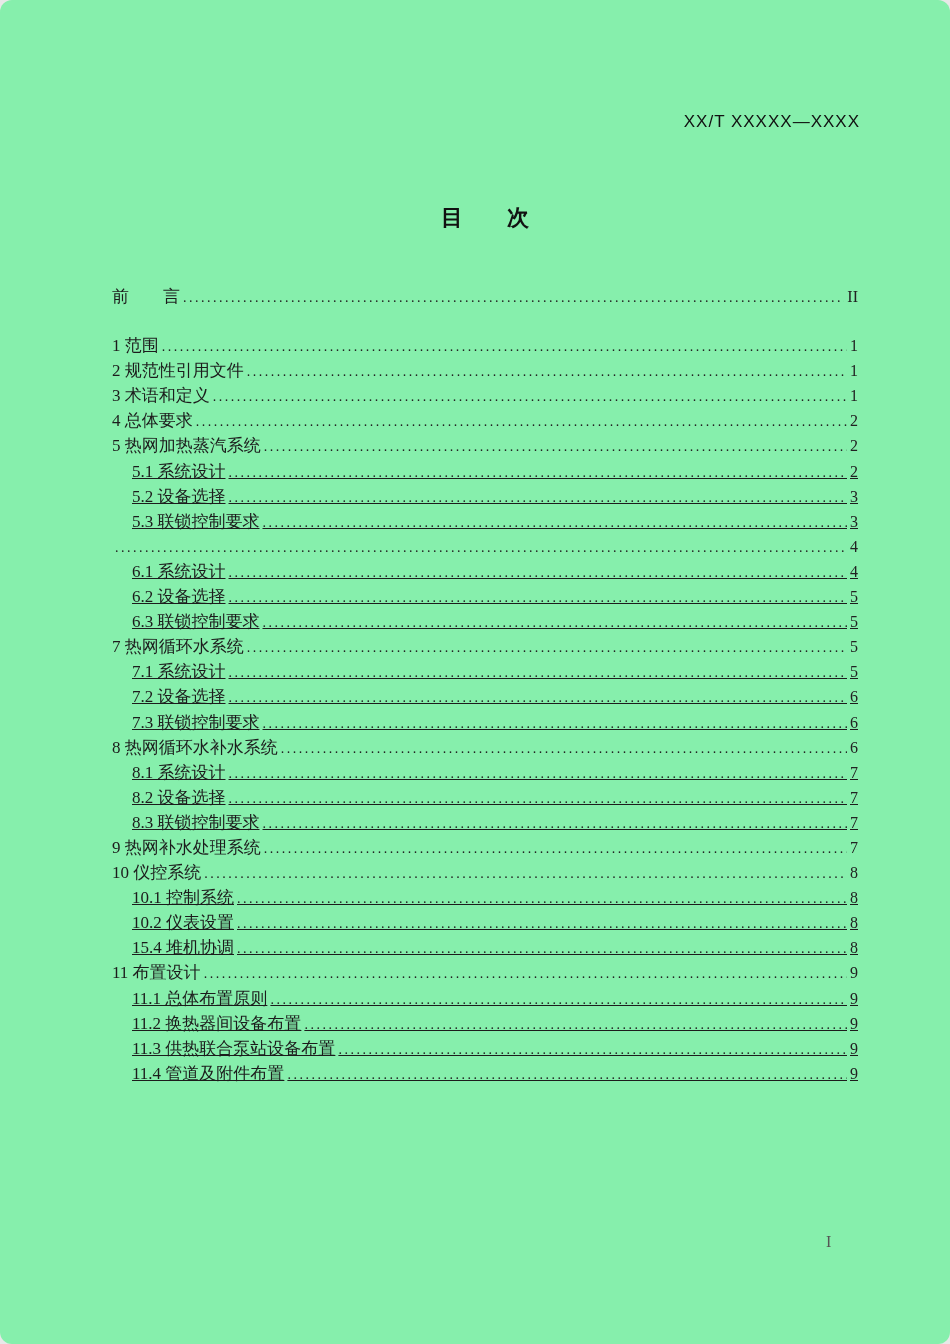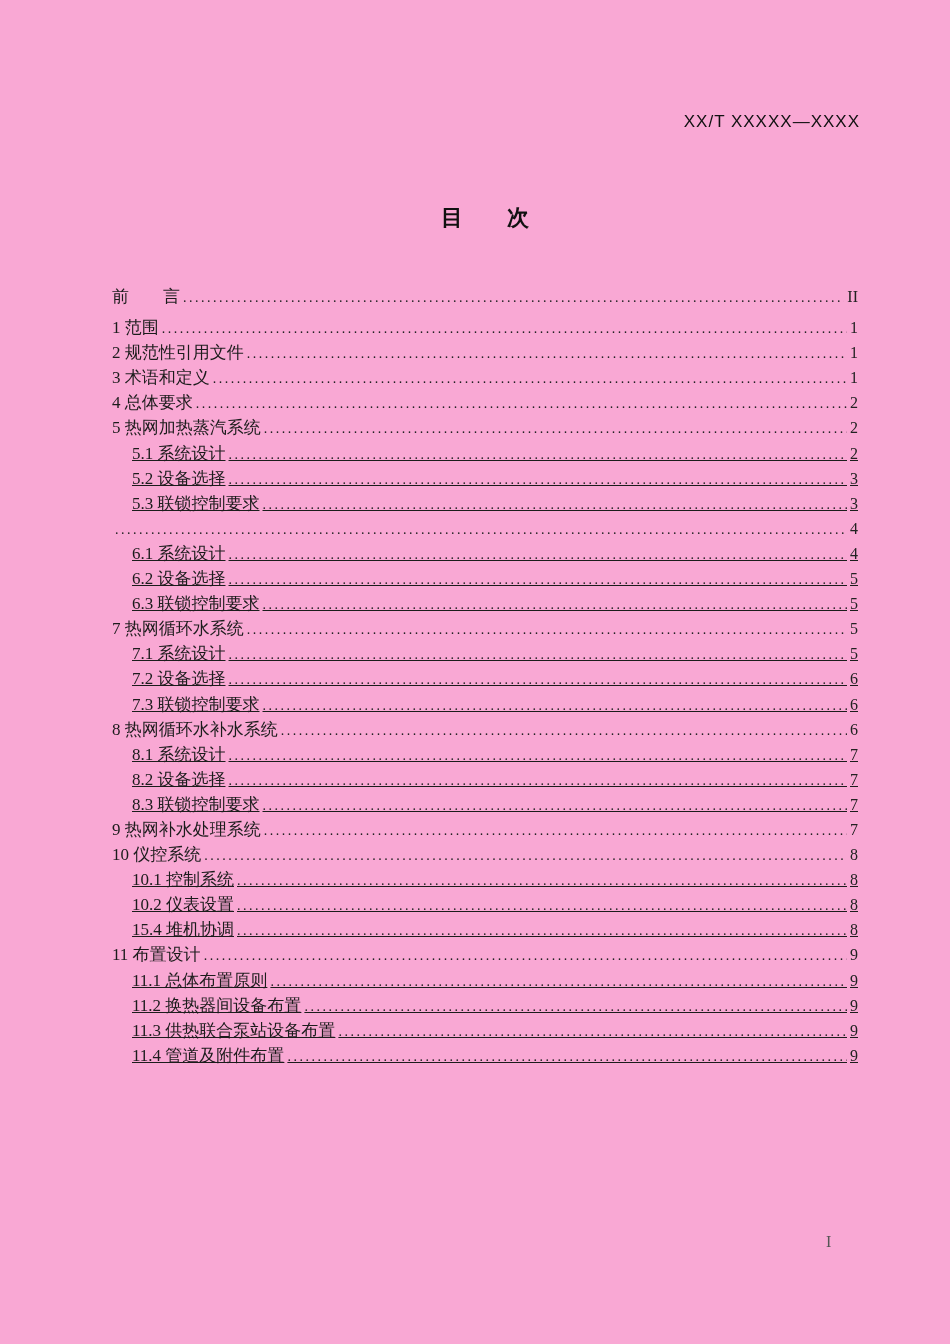--- a/index.html
+++ b/index.html
@@ -1,24 +1,25 @@
 <!DOCTYPE html>
 <html><head>
 <meta charset="utf-8">
 <style>
   html, body { margin: 0; padding: 0; background: #e8e8e8; }
   .page {
     position: relative;
     width: 950px;
     height: 1344px;
     margin: 0 auto;
-    background: #f9a8d4;
+    background: #86efac;
     font-family: "Liberation Serif", "DejaVu Serif", serif;
     color: #1c1c1c;
     overflow: hidden;
+    border-radius: 12px;
   }
   .doc-code {
     position: absolute;
     top: 112px;
     right: 90px;
     font-family: "Liberation Sans", "DejaVu Sans", sans-serif;
     font-size: 17px;
     letter-spacing: 1px;
     color: #111;
     white-space: pre;
@@ -44,21 +45,21 @@
     width: 746px;
   }
   .toc-row {
     display: flex;
     align-items: baseline;
     height: 25.1px;
     font-size: 17px;
     line-height: 25.1px;
   }
   .toc-row.level-1 { padding-left: 20px; text-decoration: underline; }
-  .toc-row.gap-after { margin-bottom: 6px; }
+  .toc-row.gap-after { margin-bottom: 24px; }
   .toc-label {
     flex: none;
     white-space: pre;
   }
   .toc-leader {
     flex: 1 1 auto;
     overflow: hidden;
     white-space: nowrap;
     font-size: 14px;
     letter-spacing: 2.5px;

